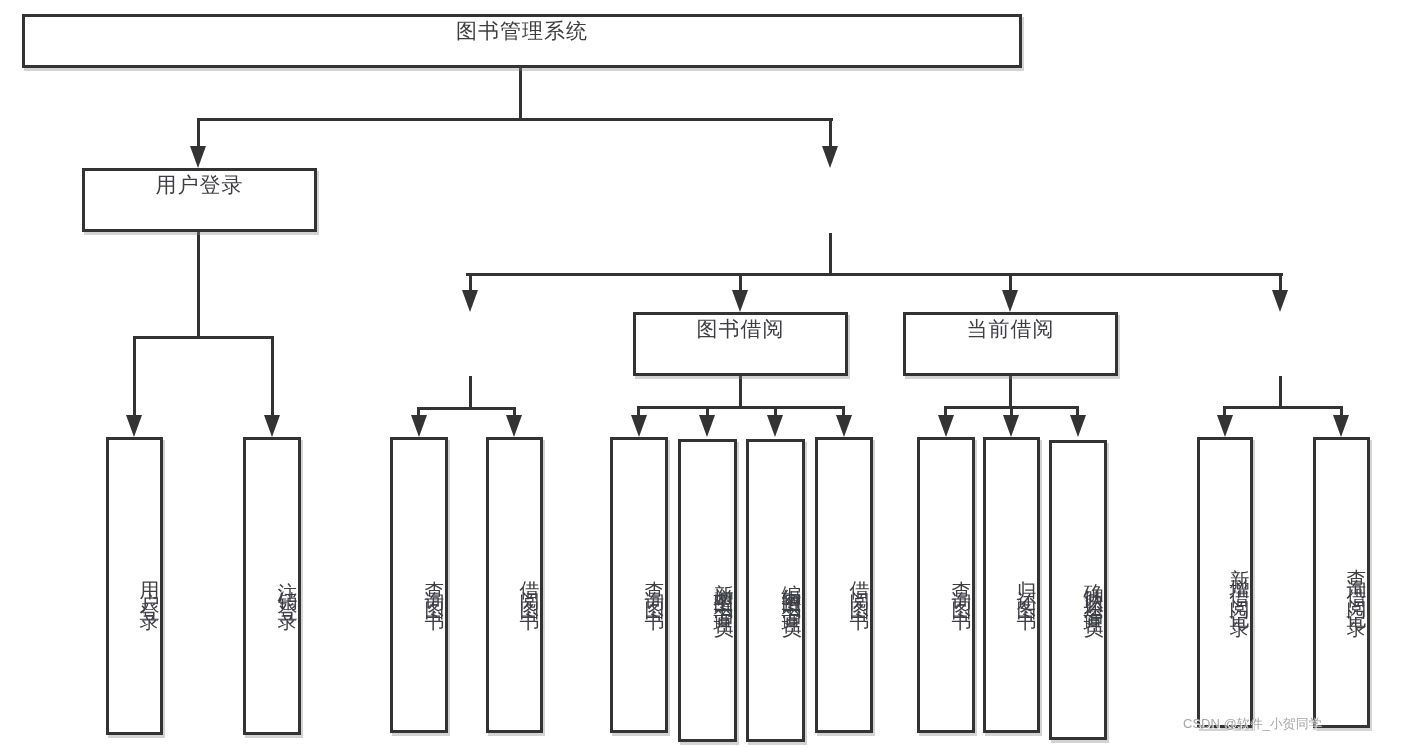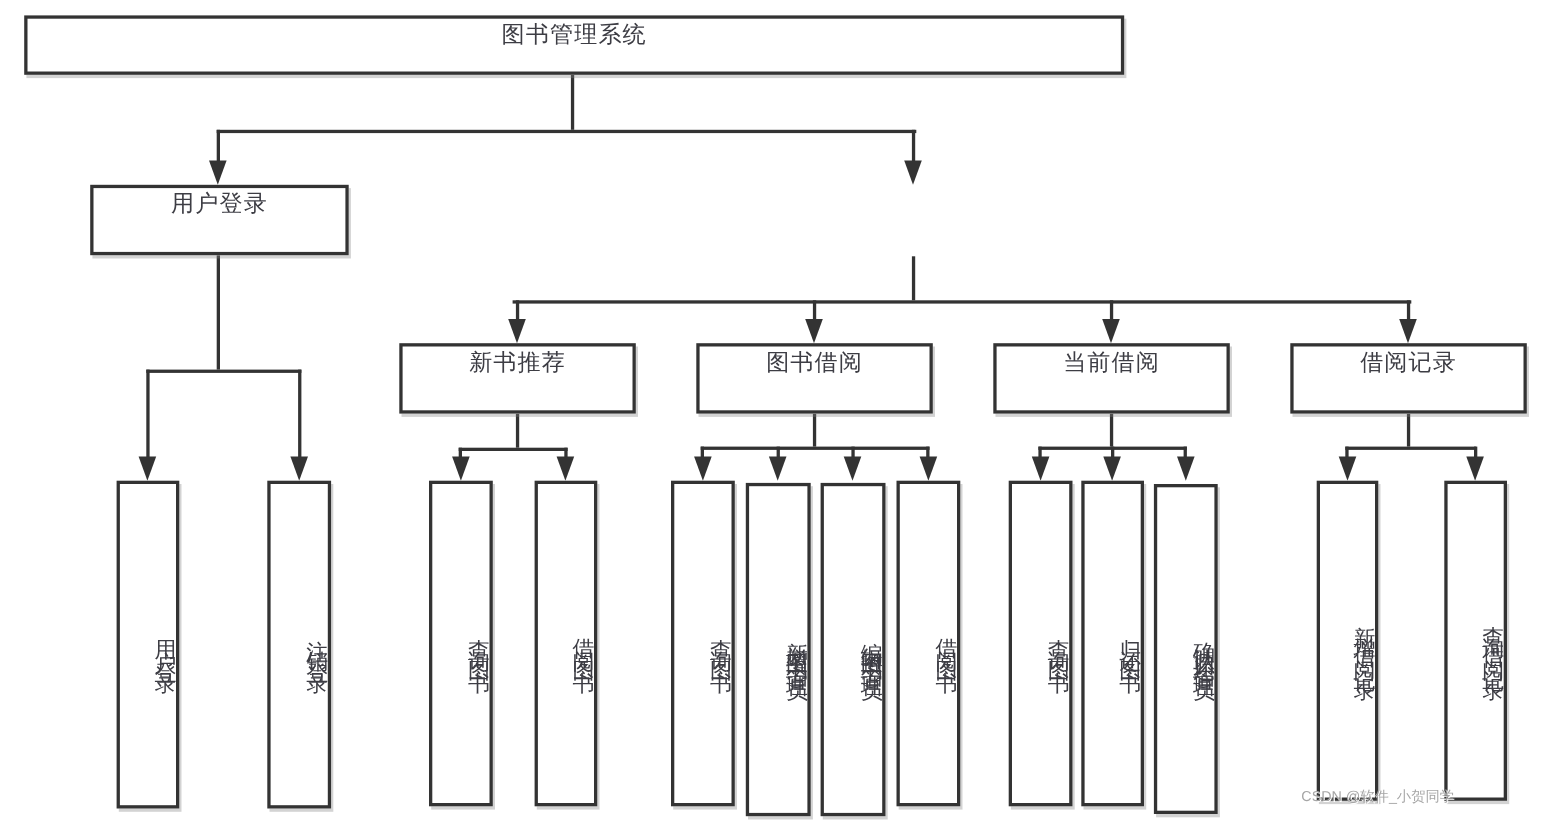--- a/index.html
+++ b/index.html
@@ -120,35 +120,29 @@
 
   <div class="box hbox" style="left:22px;top:14px;width:1000px;height:54px">
     <span>图书管理系统</span>
   </div>
 
   <div class="box hbox" style="left:82px;top:168px;width:235px;height:64px">
     <span>用户登录</span>
   </div>
 
 
-  <div class="box hbox" style="left:363px;top:312px;width:215px;height:64px">
-    <span>新书推荐</span>
-  </div>
 
   <div class="box hbox" style="left:903px;top:312px;width:215px;height:64px">
     <span>当前借阅</span>
   </div>
 
   <div class="box hbox" style="left:633px;top:312px;width:215px;height:64px">
     <span>图书借阅</span>
   </div>
 
-  <div class="box hbox" style="left:1173px;top:312px;width:215px;height:64px">
-    <span>借阅记录</span>
-  </div>
 
   <div class="box vbox" style="left:106px;top:437px;width:57px;height:298px">
     <span>用户登录</span>
   </div>
 
   <div class="box vbox" style="left:243px;top:437px;width:58px;height:298px">
     <span>注销登录</span>
   </div>
 
   <div class="box vbox" style="left:390px;top:437px;width:58px;height:296px">

